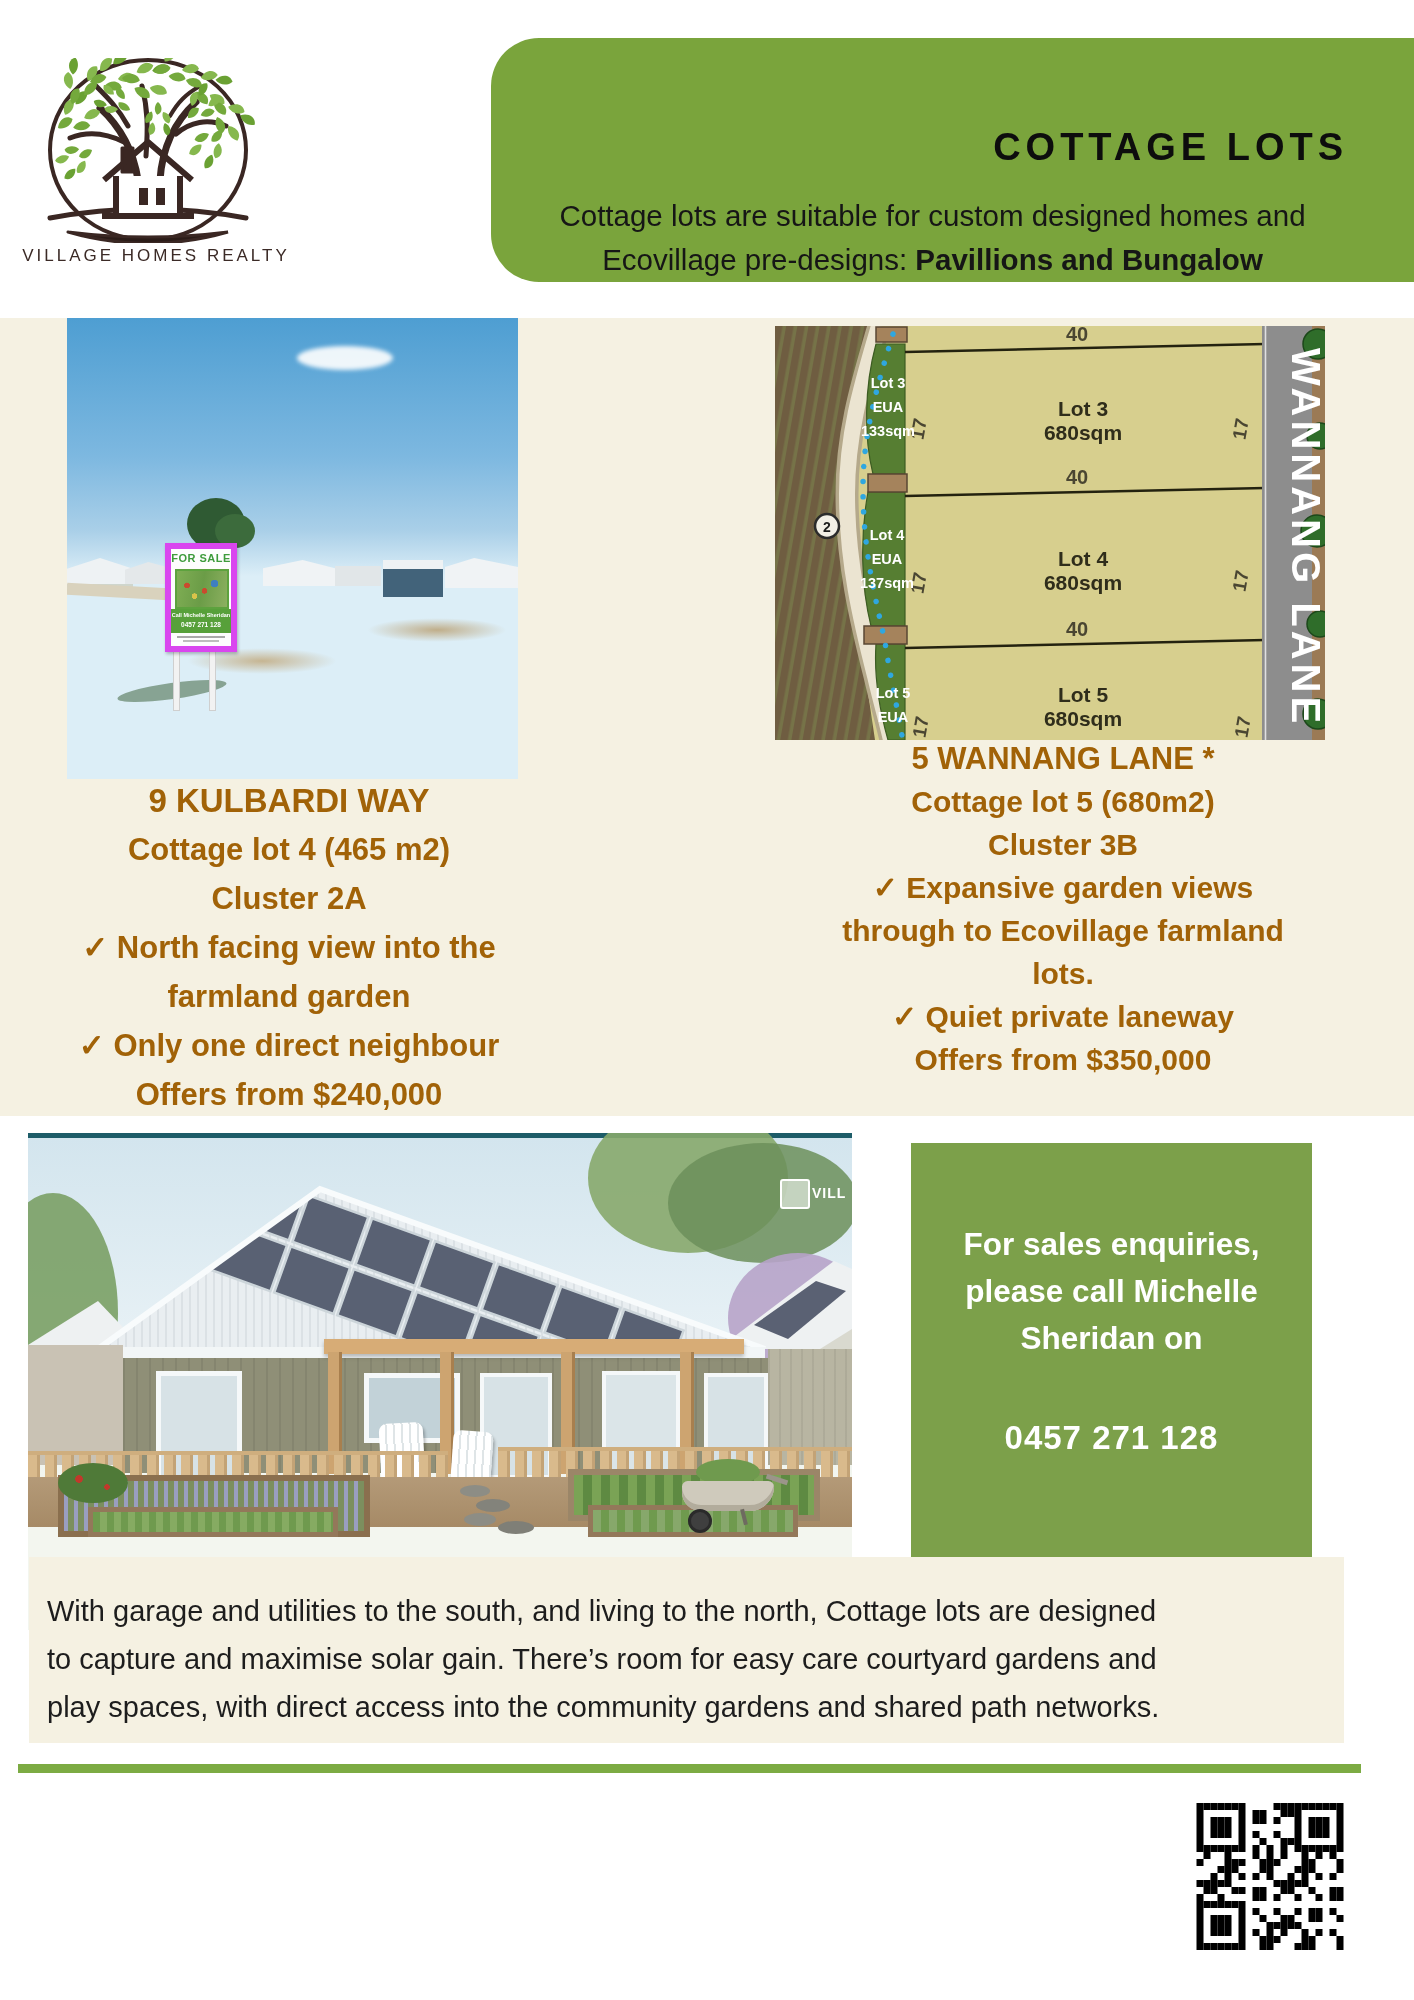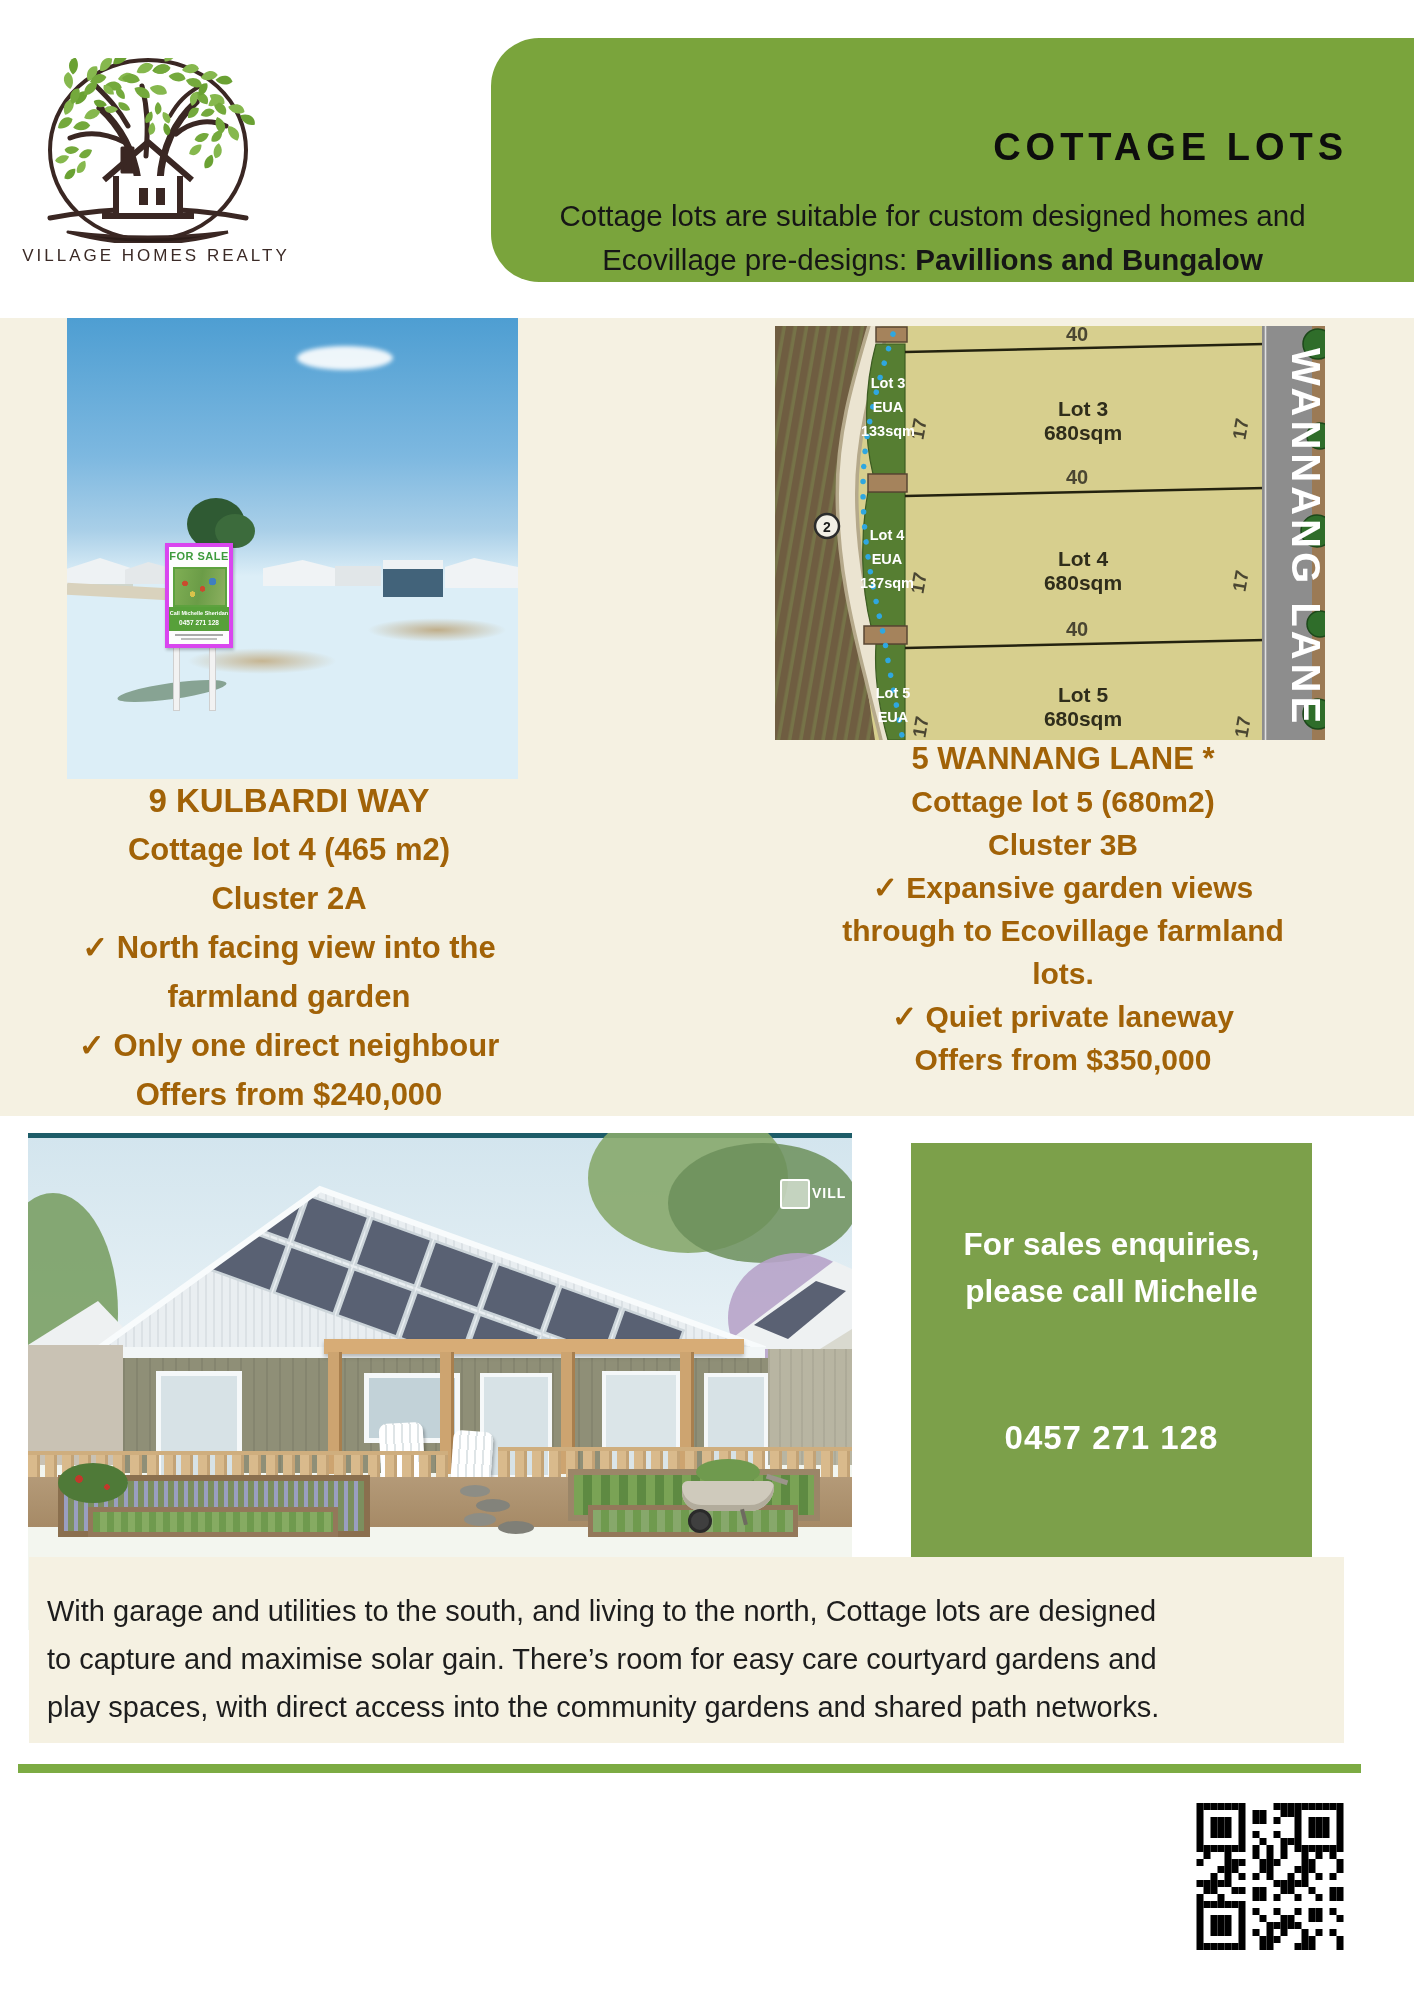--- a/index.html
+++ b/index.html
@@ -154,21 +154,21 @@
            background:radial-gradient(ellipse at center,#c0ae8a 0%,rgba(192,174,138,0) 70%);"></div>
       <div class="abs" style="left:0;top:268px;width:120px;height:12px;
            background:#d9d2bd;transform:rotate(3deg);"></div>
 
       <div class="abs" style="left:98px;top:225px;width:60px;height:170px;">
         <div class="abs" style="left:-48px;top:140px;width:110px;height:16px;
              background:rgba(30,70,25,.45);border-radius:50%;transform:rotate(-8deg);"></div>
         <div class="abs" style="left:8px;top:90px;width:5px;height:76px;background:#f2f2f2;border:1px solid #cfcfcf;"></div>
         <div class="abs" style="left:44px;top:90px;width:5px;height:76px;background:#f2f2f2;border:1px solid #cfcfcf;"></div>
         <div class="abs" style="left:0;top:0;width:60px;height:97px;
-             background:#fdfdfd;border:4px solid #d946ef;box-shadow:1px 2px 3px rgba(0,0,0,.25);">
+             background:#fdfdfd;border:6px solid #d946ef;box-shadow:1px 2px 3px rgba(0,0,0,.25);">
           <div class="sign-text" style="top:3px;font-size:11px;font-weight:800;color:#3e9b3c;letter-spacing:.5px;">FOR SALE</div>
           <div class="abs" style="left:4px;top:20px;width:50px;height:36px;
                border:2px solid #5da23e;background:
                radial-gradient(circle 3px at 20% 40%, #c94b2e 0%, #c94b2e 90%, transparent 100%),
                radial-gradient(circle 3px at 55% 55%, #c94b2e 0%, #c94b2e 90%, transparent 100%),
                radial-gradient(circle 4px at 75% 35%, #3f7fc0 0%, #3f7fc0 90%, transparent 100%),
                radial-gradient(circle 3px at 35% 70%, #d9c34a 0%, #d9c34a 90%, transparent 100%),
                linear-gradient(100deg,#7fae54 0%,#6b9c47 50%,#8cb060 100%);"></div>
           <div class="abs" style="left:0;top:60px;width:60px;height:24px;background:#57a03a;">
             <div class="sign-text" style="top:3px;font-size:5.5px;font-weight:700;color:#fff;">Call Michelle Sheridan</div>
@@ -401,20 +401,21 @@
     <div class="abs" style="left:752px;top:46px;width:70px;height:28px;">
       <div class="abs" style="left:0;top:0;width:26px;height:26px;border:2px solid #fff;background:rgba(255,255,255,.55);border-radius:3px;"></div>
       <div class="abs" style="left:32px;top:6px;font-size:14px;color:#fff;font-weight:600;letter-spacing:1px;">VILL</div>
     </div>
   </div>
 
   <div class="abs" id="sales-box">
     <div class="sales-text">
       <div>For sales enquiries,</div>
       <div>please call Michelle</div>
+      <div>Sheridan on</div>
     </div>
     <div id="sales-phone">0457 271 128</div>
   </div>
 
   <div class="abs" id="para-box">
     <div class="ptext">
       <div>With garage and utilities to the south, and living to the north, Cottage lots are designed</div>
       <div>to capture and maximise solar gain. There’s room for easy care courtyard gardens and</div>
       <div>play spaces, with direct access into the community gardens and shared path networks.</div>
     </div>

